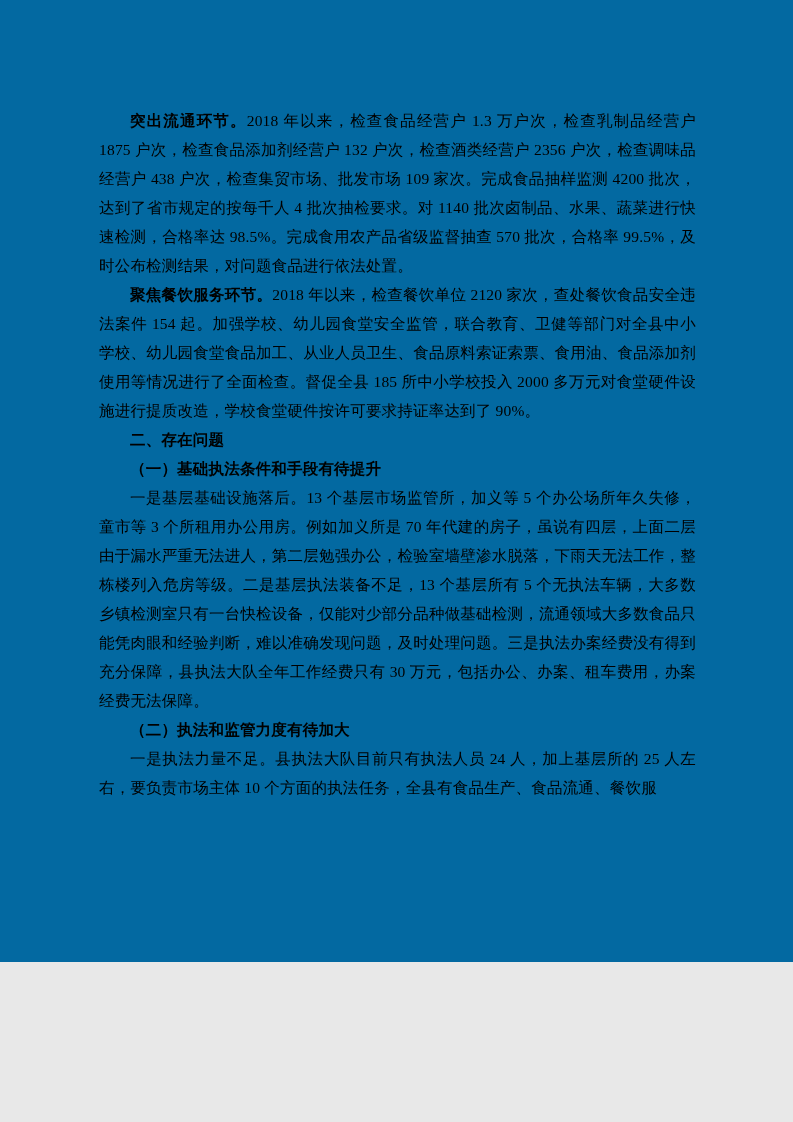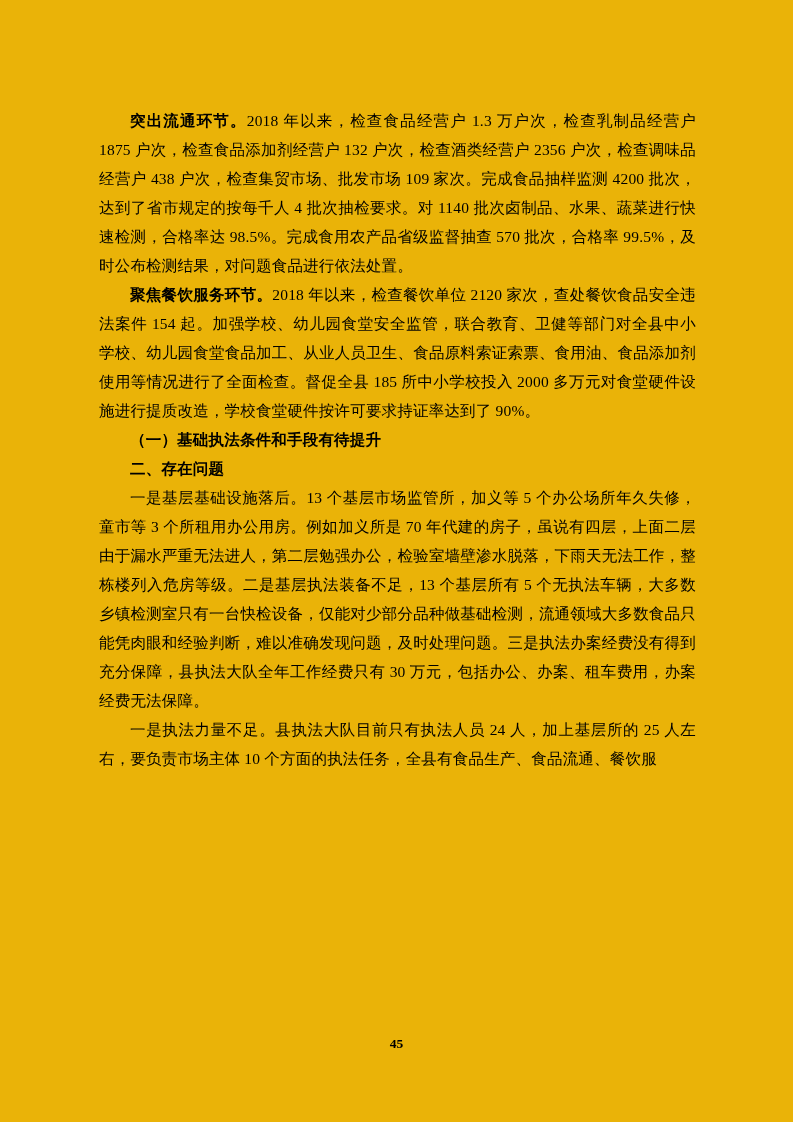--- a/index.html
+++ b/index.html
@@ -5,22 +5,22 @@
   * { margin: 0; padding: 0; box-sizing: border-box; }
   html, body { background: #e8e8e8; }
   body {
     width: 793px;
     font-family: "Liberation Serif", "DejaVu Serif", serif;
     color: #000;
   }
   .page {
     position: relative;
     width: 793px;
-    height: 1122px;
-    background: #eab308;
+    height: 962px;
+    background: #0369a1;
     overflow: hidden;
   }
   .content {
     position: absolute;
     left: 99px;
     top: 106px;
     width: 597px;
     font-size: 15.5px;
     line-height: 29px;
     text-align: justify;
@@ -45,26 +45,27 @@
 <body>
 
 <div class="page">
   <div class="content">
 
     <p><span class="lead">突出流通环节。</span><span>2018 年以来，检查食品经营户 1.3 万户次，检查乳制品经营户 1875 户次，检查食品添加剂经营户 132 户次，检查酒类经营户 2356 户次，检查调味品经营户 438 户次，检查集贸市场、批发市场 109 家次。完成食品抽样监测 4200 批次，达到了省市规定的按每千人 4 批次抽检要求。对 1140 批次卤制品、水果、蔬菜进行快速检测，合格率达 98.5%。完成食用农产品省级监督抽查 570 批次，合格率 99.5%，及时公布检测结果，对问题食品进行依法处置。</span></p>
 
     <p><span class="lead">聚焦餐饮服务环节。</span><span>2018 年以来，检查餐饮单位 2120 家次，查处餐饮食品安全违法案件 154 起。加强学校、幼儿园食堂安全监管，联合教育、卫健等部门对全县中小学校、幼儿园食堂食品加工、从业人员卫生、食品原料索证索票、食用油、食品添加剂使用等情况进行了全面检查。督促全县 185 所中小学校投入 2000 多万元对食堂硬件设施进行提质改造，学校食堂硬件按许可要求持证率达到了 90%。</span></p>
 
 
+    <p class="heading">二、存在问题</p>
+
     <p class="heading">（一）基础执法条件和手段有待提升</p>
-
-    <p class="heading">二、存在问题</p>
 
     <p><span>一是基层基础设施落后。13 个基层市场监管所，加义等 5 个办公场所年久失修，童市等 3 个所租用办公用房。例如加义所是 70 年代建的房子，虽说有四层，上面二层由于漏水严重无法进人，第二层勉强办公，检验室墙壁渗水脱落，下雨天无法工作，整栋楼列入危房等级。二是基层执法装备不足，13 个基层所有 5 个无执法车辆，大多数乡镇检测室只有一台快检设备，仅能对少部分品种做基础检测，流通领域大多数食品只能凭肉眼和经验判断，难以准确发现问题，及时处理问题。三是执法办案经费没有得到充分保障，县执法大队全年工作经费只有 30 万元，包括办公、办案、租车费用，办案经费无法保障。</span></p>
 
+    <p class="heading">（二）执法和监管力度有待加大</p>
 
 
 
     <p><span>一是执法力量不足。县执法大队目前只有执法人员 24 人，加上基层所的 25 人左右，要负责市场主体 10 个方面的执法任务，全县有食品生产、食品流通、餐饮服</span></p>
 
   </div>
 
   <div class="page-number">45</div>
 </div>
 

